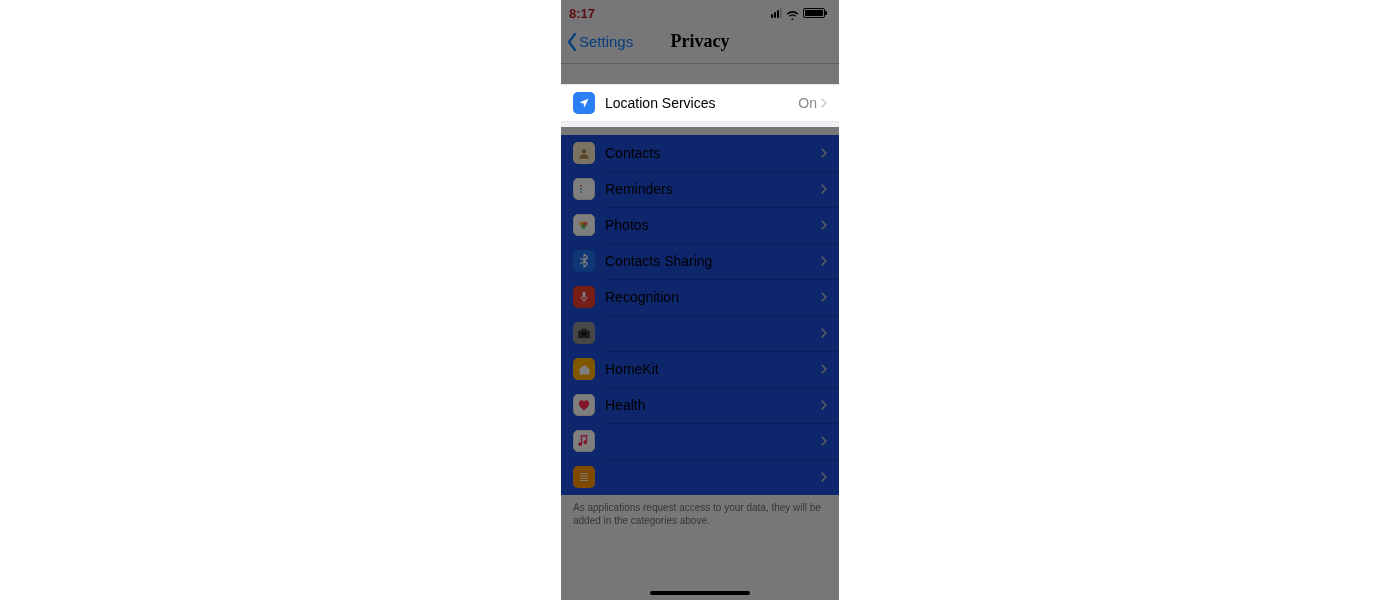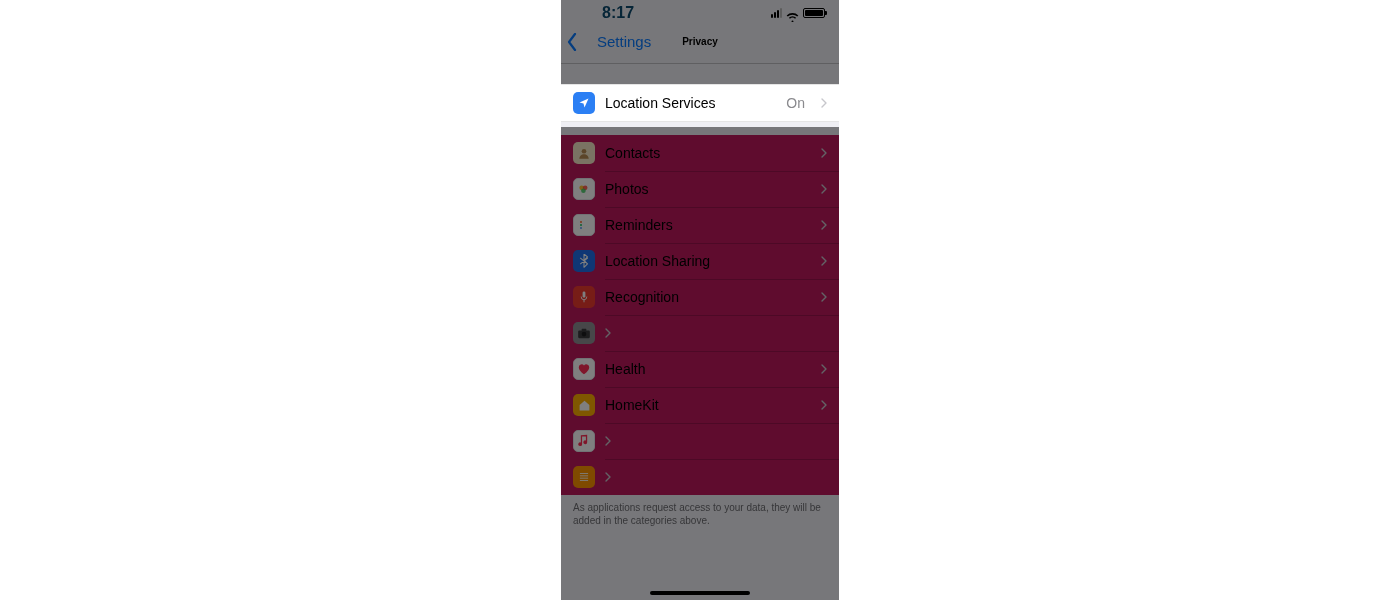--- a/index.html
+++ b/index.html
@@ -37,25 +37,25 @@
     .dim-top { top:0; height:91px; }
     .dim-bottom { top:127px; bottom:0; }
 
     
     .status-bar {
       height: 20px;
       padding-top: 6px;
       display:flex;
       align-items: center;
       justify-content: space-between;
-      padding-left: 41px;
+      padding-left: 8px;
       padding-right: 14px;
-      font-size: 16px;
+      font-size: 13px;
       font-weight: 600;
-      color:#0c4a6e;
+      color:#b91c1c;
     }
     .status-right { display:flex; align-items:center; gap:4px; }
 
     .signal { display:inline-flex; align-items:flex-end; gap:1px; height:10px;}
     .signal span { width:2px; background:#000; display:inline-block; border-radius:1px;}
     .signal span:nth-child(1){height:4px;}
     .signal span:nth-child(2){height:6px;}
     .signal span:nth-child(3){height:8px;}
     .signal span:nth-child(4){height:10px; background:#bbb;}
 
@@ -88,37 +88,37 @@
       border-bottom: 0.5px solid rgba(0,0,0,0.2);
       margin-top:0px;
     }
     .nav-back {
       position:absolute;
       left:6px;
       display:flex;
       align-items:center;
       color:#0a7aff;
       font-size: 15px;
-      gap: 18px;
     }
     .nav-back svg{ width:10px; height:18px; margin-right:2px; }
-    .nav-title { font-size:10px; font-weight:600; color:#000; }
+    .nav-title { font-size:18px; font-weight:600; color:#000;font-family:Liberation Serif, serif; }
 
     
     .spacer { height: 20px; }
 
     .section {
-      background:#be185d;
+      background:#1d4ed8;
     }
     .row {
       display:flex;
       align-items:center;
       padding: 7px 12px;
       position:relative;
       min-height: 32px;
+      justify-content: space-between;
     }
     .row + .row::before,
     .section + .section { }
     .row:not(:first-child)::before {
       content:"";
       position:absolute;
       top:0;
       left:44px;
       right:0;
       height:0.5px;
@@ -126,21 +126,21 @@
     }
     .icon {
       width:22px;height:22px;
       border-radius:5px;
       display:flex;align-items:center;justify-content:center;
       flex-shrink:0;
       margin-right:10px;
       font-size:12px;
     }
     .label { font-size:14px; color:#000; flex:1; font-weight:400;}
-    .value { font-size:14px; color:#8a8a8e; margin-right:16px;}
+    .value { font-size:14px; color:#8a8a8e; margin-right:4px;}
     .chev { color:#c7c7cc; }
     .chev svg{width:6px;height:10px;display:block;}
 
     .footer-text {
       font-size:10px;
       color:#6d6d72;
       padding: 6px 12px;
       line-height: 1.3;
     }
 
@@ -246,56 +246,56 @@
           </svg>
       </div>
       <span class="label">Contacts</span>
       <span class="chev">
           <svg viewBox="0 0 6 10">
             <path d="M1 1 L5 5 L1 9" stroke="#c7c7cc" stroke-width="1.4" fill="none" stroke-linecap="round" stroke-linejoin="round"></path>
           </svg>
         </span>
     </div>
     <div class="row">
+      <div class="icon ic-reminders">
+        <svg width="12" height="12" viewBox="0 0 24 24">
+            <circle cx="6" cy="6" r="2" fill="#ff6d2e"></circle>
+            <circle cx="6" cy="12" r="2" fill="#18c065"></circle>
+            <circle cx="6" cy="18" r="2" fill="#5b9ef7"></circle>
+          </svg>
+      </div>
+      <span class="label">Reminders</span>
+      <span class="chev">
+          <svg viewBox="0 0 6 10">
+            <path d="M1 1 L5 5 L1 9" stroke="#c7c7cc" stroke-width="1.4" fill="none" stroke-linecap="round" stroke-linejoin="round"></path>
+          </svg>
+        </span>
+    </div>
+    <div class="row">
       <div class="icon ic-photos">
         <svg width="14" height="14" viewBox="0 0 24 24">
             <circle cx="8" cy="10" r="4" fill="#ffb300" opacity="0.8"></circle>
             <circle cx="14" cy="10" r="4" fill="#ff3b2f" opacity="0.8"></circle>
             <circle cx="11" cy="15" r="4" fill="#34c759" opacity="0.8"></circle>
           </svg>
       </div>
       <span class="label">Photos</span>
       <span class="chev">
           <svg viewBox="0 0 6 10">
             <path d="M1 1 L5 5 L1 9" stroke="#c7c7cc" stroke-width="1.4" fill="none" stroke-linecap="round" stroke-linejoin="round"></path>
           </svg>
         </span>
     </div>
     <div class="row">
-      <div class="icon ic-reminders">
-        <svg width="12" height="12" viewBox="0 0 24 24">
-            <circle cx="6" cy="6" r="2" fill="#ff6d2e"></circle>
-            <circle cx="6" cy="12" r="2" fill="#18c065"></circle>
-            <circle cx="6" cy="18" r="2" fill="#5b9ef7"></circle>
-          </svg>
-      </div>
-      <span class="label">Reminders</span>
-      <span class="chev">
-          <svg viewBox="0 0 6 10">
-            <path d="M1 1 L5 5 L1 9" stroke="#c7c7cc" stroke-width="1.4" fill="none" stroke-linecap="round" stroke-linejoin="round"></path>
-          </svg>
-        </span>
-    </div>
-    <div class="row">
       <div class="icon ic-bluetooth">
         <svg width="10" height="14" viewBox="0 0 12 20">
             <path d="M6 1v18l5-5-5-5 5-5-5-4zM1 6l10 8M1 14l10-8" stroke="#fff" stroke-width="1.5" fill="none" stroke-linejoin="round" stroke-linecap="round"></path>
           </svg>
       </div>
-      <span class="label">Location Sharing</span>
+      <span class="label">Contacts Sharing</span>
       <span class="chev">
           <svg viewBox="0 0 6 10">
             <path d="M1 1 L5 5 L1 9" stroke="#c7c7cc" stroke-width="1.4" fill="none" stroke-linecap="round" stroke-linejoin="round"></path>
           </svg>
         </span>
     </div>
     <div class="row">
       <div class="icon ic-microphone">
         <svg width="10" height="14" viewBox="0 0 14 20">
             <rect x="5" y="2" width="4" height="9" rx="2" fill="#fff"></rect>
@@ -317,39 +317,39 @@
             <rect x="8" y="1" width="8" height="4" rx="1" fill="#3a3a3c"></rect>
           </svg>
       </div>
       <span class="chev">
           <svg viewBox="0 0 6 10">
             <path d="M1 1 L5 5 L1 9" stroke="#c7c7cc" stroke-width="1.4" fill="none" stroke-linecap="round" stroke-linejoin="round"></path>
           </svg>
         </span>
     </div>
     <div class="row">
+      <div class="icon ic-homekit">
+        <svg width="13" height="13" viewBox="0 0 24 24">
+            <path d="M3 11 L12 3 L21 11 V21 H3 Z" fill="#fff"></path>
+          </svg>
+      </div>
+      <span class="label">HomeKit</span>
+      <span class="chev">
+          <svg viewBox="0 0 6 10">
+            <path d="M1 1 L5 5 L1 9" stroke="#c7c7cc" stroke-width="1.4" fill="none" stroke-linecap="round" stroke-linejoin="round"></path>
+          </svg>
+        </span>
+    </div>
+    <div class="row">
       <div class="icon ic-health">
         <svg width="14" height="12" viewBox="0 0 24 20">
             <path d="M12 19s-9-5.7-9-12a5 5 0 0 1 9-3 5 5 0 0 1 9 3c0 6.3-9 12-9 12z" fill="#ff2d55"></path>
           </svg>
       </div>
       <span class="label">Health</span>
-      <span class="chev">
-          <svg viewBox="0 0 6 10">
-            <path d="M1 1 L5 5 L1 9" stroke="#c7c7cc" stroke-width="1.4" fill="none" stroke-linecap="round" stroke-linejoin="round"></path>
-          </svg>
-        </span>
-    </div>
-    <div class="row">
-      <div class="icon ic-homekit">
-        <svg width="13" height="13" viewBox="0 0 24 24">
-            <path d="M3 11 L12 3 L21 11 V21 H3 Z" fill="#fff"></path>
-          </svg>
-      </div>
-      <span class="label">HomeKit</span>
       <span class="chev">
           <svg viewBox="0 0 6 10">
             <path d="M1 1 L5 5 L1 9" stroke="#c7c7cc" stroke-width="1.4" fill="none" stroke-linecap="round" stroke-linejoin="round"></path>
           </svg>
         </span>
     </div>
     <div class="row">
       <div class="icon ic-media">
         <svg width="12" height="14" viewBox="0 0 18 22">
             <path d="M6 4v12a3 3 0 1 1-2-2.8V2l10-1v12a3 3 0 1 1-2-2.8V4z" fill="#ff2d55"></path>

